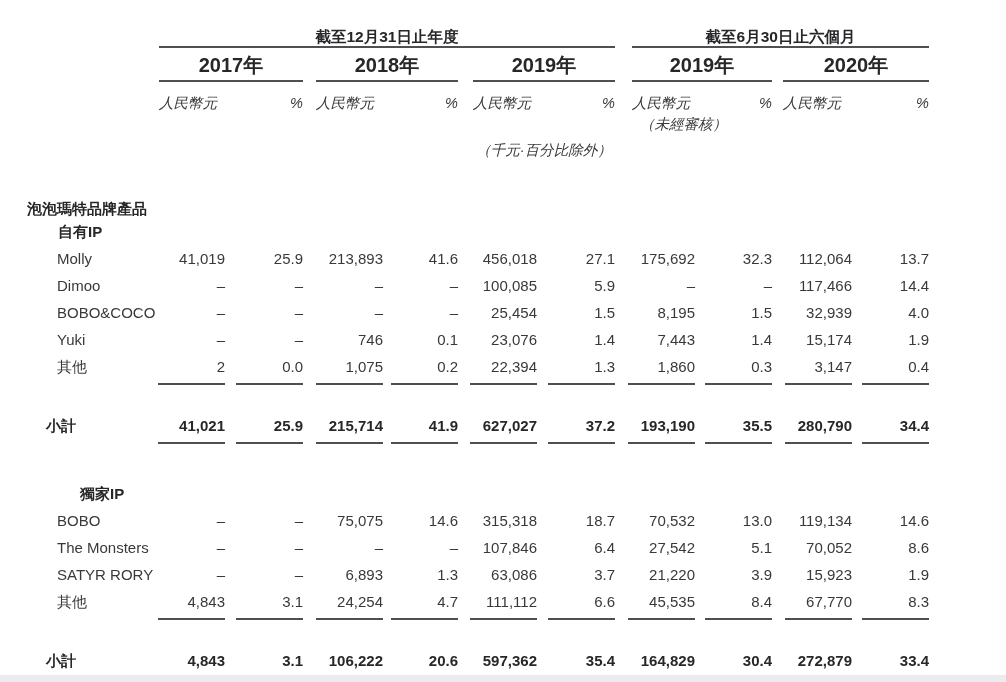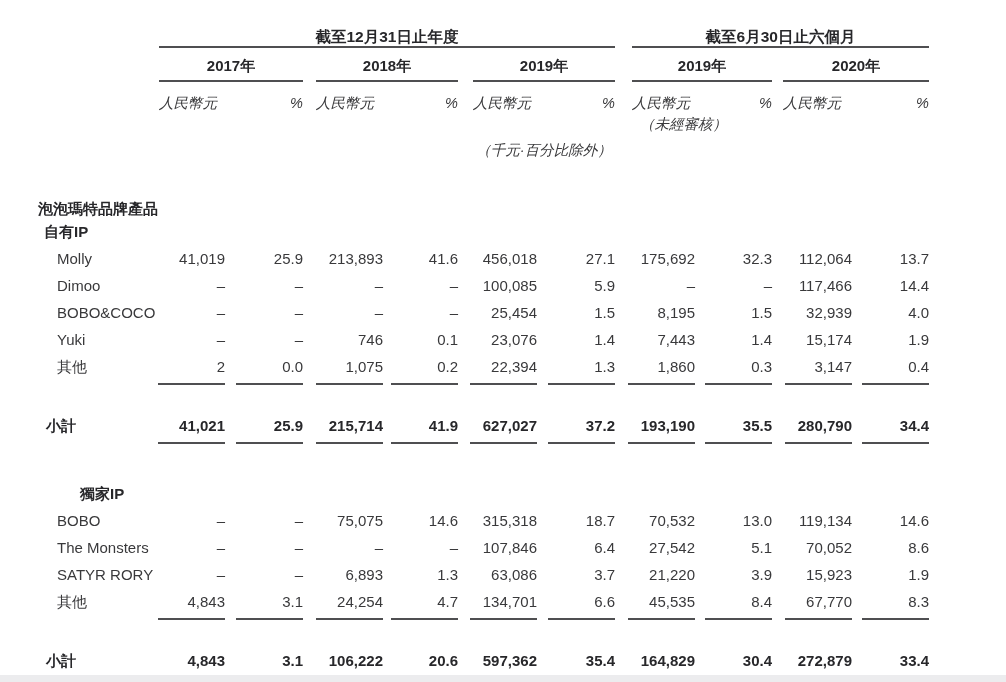--- a/index.html
+++ b/index.html
@@ -12,30 +12,30 @@
     font-family:"Liberation Sans","DejaVu Sans",sans-serif;
   }
   .tbl{padding-top:12px;}
   .row{
     display:grid;
     grid-template-columns:138px 87px 78px 80px 75px 79px 78px 80px 77px 80px 77px;
     align-items:end;
   }
   .c{text-align:right; font-size:15px; line-height:18px; white-space:nowrap;}
   .lab{text-align:left; font-size:15px; line-height:18px; white-space:nowrap;}
-  .ind-0{padding-left:38px;} .ind-1{padding-left:44px;} .ind-2{padding-left:57px;} .ind-t{padding-left:46px;}
+  .ind-0{padding-left:27px;} .ind-1{padding-left:44px;} .ind-2{padding-left:57px;} .ind-t{padding-left:46px;}
   .bold{font-weight:700; color:var(--ink-strong);}
   .it{font-style:italic; font-size:14.5px;}
   .v{display:inline-block; width:67px; text-align:right; white-space:nowrap;}
   .v.rule{border-bottom:2px solid var(--line); padding-bottom:7px;}
   .ruled .lab{padding-bottom:9px;}
   .grp{border-bottom:2px solid var(--line); text-align:center;
        font-weight:700; font-size:15.5px; color:var(--ink-strong); line-height:19px;}
   .yr{border-bottom:2px solid var(--line); padding-bottom:5px; text-align:center;
-      font-weight:700; font-size:15px; color:var(--ink-strong); line-height:19px;}
+      font-weight:700; font-size:20px; color:var(--ink-strong); line-height:19px;}
   .r-ghead{height:36px;} .r-year{height:34px;} .r-cur{height:30px;}
   .r-unaud{height:21px;} .r-note{height:27px;}
   .r-heading{margin-top:36px; height:22px;}
   .r-sub{height:23px;} .r-sub.gap{margin-top:36px;padding-left:36px;}
   .r-item{height:27px;} .r-item.ruled{height:36px;}
   .r-total{margin-top:20px; height:39px;}
   .bbar{position:absolute; left:0; bottom:0; width:100%; height:7px; background:var(--bar);}
 </style>
 </head>
 <body>
@@ -94,21 +94,21 @@
     <div class="row r-note">
       <div class="lab"></div>
       <div class="it" style="grid-column:6 / span 2; text-align:center; padding-left:15px;">（千元·百分比除外）</div>
     </div>
 
     <div id="body-rows">
         <div class="row r-heading">
           <div class="lab bold ind-0" style="grid-column: 1 / -1;">泡泡瑪特品牌產品</div>
         </div>
         <div class="row r-sub">
-          <div class="lab bold ind-1" style="grid-column: 1 / -1;">自有IP</div>
+          <div class="lab bold ind-1" style="grid-column: 1 / -1; margin-left: 14px;">自有IP</div>
         </div>
         <div class="row r-item">
           <div class="lab ind-2">Molly</div>
           <div class="c"><span class="v">41,019</span></div>
           <div class="c"><span class="v">25.9</span></div>
           <div class="c"><span class="v">213,893</span></div>
           <div class="c"><span class="v">41.6</span></div>
           <div class="c"><span class="v">456,018</span></div>
           <div class="c"><span class="v">27.1</span></div>
           <div class="c"><span class="v">175,692</span></div>
@@ -222,21 +222,21 @@
           <div class="c"><span class="v">3.9</span></div>
           <div class="c"><span class="v">15,923</span></div>
           <div class="c"><span class="v">1.9</span></div>
         </div>
         <div class="row r-item ruled">
           <div class="lab ind-2">其他</div>
           <div class="c"><span class="v rule">4,843</span></div>
           <div class="c"><span class="v rule">3.1</span></div>
           <div class="c"><span class="v rule">24,254</span></div>
           <div class="c"><span class="v rule">4.7</span></div>
-          <div class="c"><span class="v rule">134,701</span></div>
+          <div class="c"><span class="v rule">111,112</span></div>
           <div class="c"><span class="v rule">6.6</span></div>
           <div class="c"><span class="v rule">45,535</span></div>
           <div class="c"><span class="v rule">8.4</span></div>
           <div class="c"><span class="v rule">67,770</span></div>
           <div class="c"><span class="v rule">8.3</span></div>
         </div>
         <div class="row r-total ruled">
           <div class="lab bold ind-t">小計</div>
           <div class="c bold"><span class="v rule">4,843</span></div>
           <div class="c bold"><span class="v rule">3.1</span></div>

